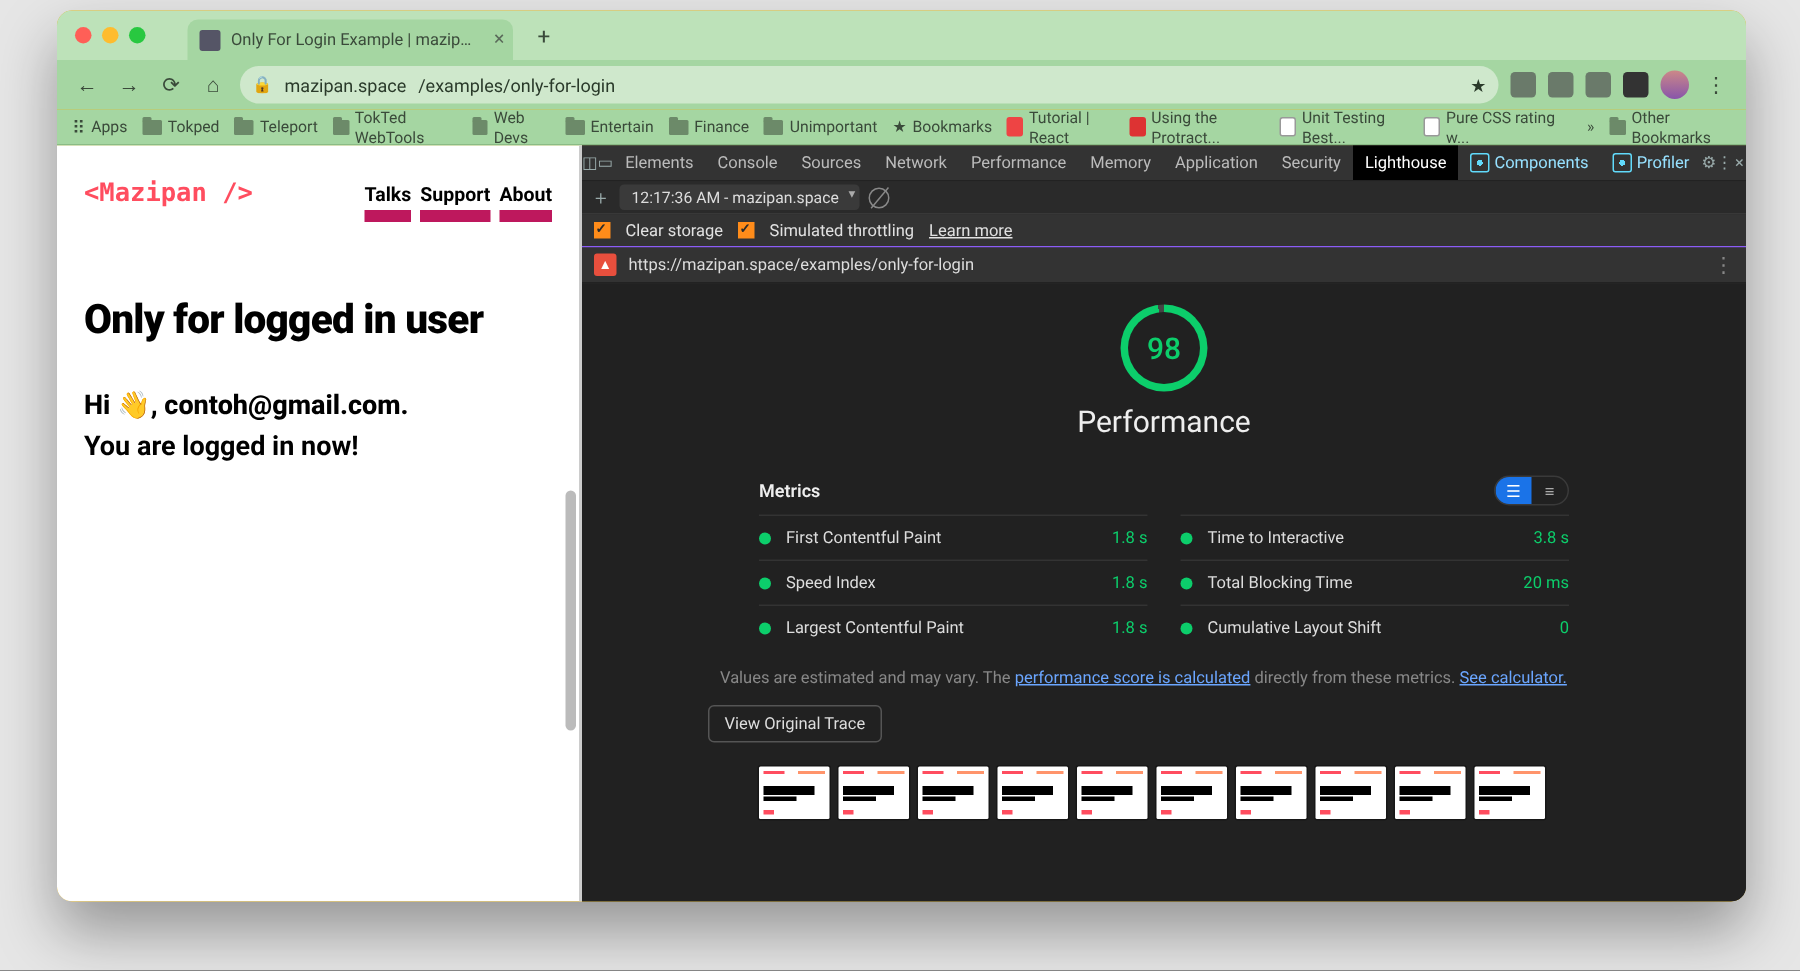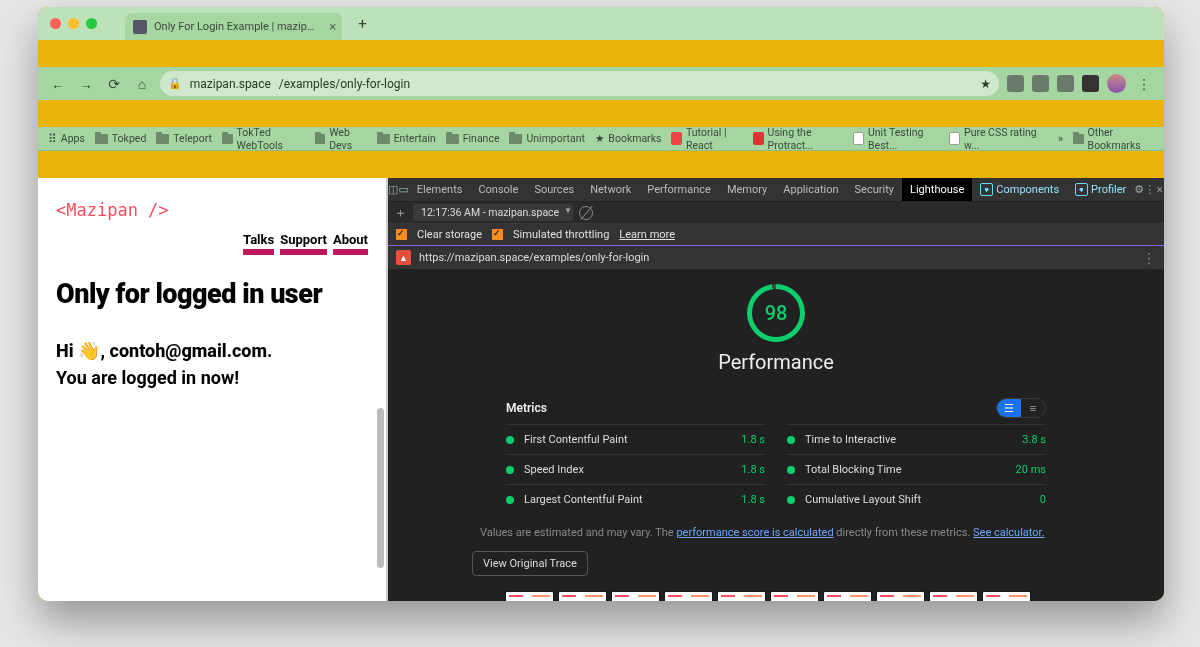--- a/index.html
+++ b/index.html
@@ -1,17 +1,17 @@
 <!DOCTYPE html>
 <html><head>
 <meta charset="utf-8">
 <style>
   * { box-sizing: border-box; margin: 0; padding: 0; }
   body { font-family: -apple-system, BlinkMacSystemFont, "Segoe UI", Roboto, Helvetica, Arial, sans-serif; background:#e6e6e6; width:1200px; height:647px; overflow:hidden; position:relative; }
-  .window { position:absolute; left:38px; top:7px; width:1126px; height:594px; background:#eab308; border-radius:10px; box-shadow:0 20px 40px rgba(0,0,0,.35); overflow:hidden; display:flex; flex-direction:column;gap:27px; }
+  .window { position:absolute; left:38px; top:7px; width:1126px; height:594px; background:#eab308; border-radius:10px; box-shadow:0 20px 40px rgba(0,0,0,.35); overflow:hidden; display:flex; flex-direction:column; }
 
   
   .chrome-top { background:#bde2b9; height:33px; display:flex; align-items:flex-end; padding-left:12px; gap:10px; }
   .traffic { display:flex; gap:7px; align-items:center; height:100%; padding-right:18px;}
   .dot { width:11px; height:11px; border-radius:50%; }
   .dot.r{background:#ff5f57}.dot.y{background:#febc2e}.dot.g{background:#28c840}
   .tab { background:#a5d6a2; height:27px; margin-bottom:0; border-radius:7px 7px 0 0; display:flex; align-items:center; padding:0 28px 0 8px; font-size:11px; color:#3a4a3a; gap:7px; min-width:150px; position:relative;}
   .tab .favicon{width:14px;height:14px;background:#556;border-radius:2px;}
   .tab .close{position:absolute; right:6px; top:6px; font-size:13px; color:#5a6a5a;}
   .newtab{font-size:15px;color:#3a4a3a;padding:0 6px;align-self:center;}
@@ -28,23 +28,23 @@
   .bm{display:flex;align-items:center;gap:4px;cursor:pointer;}
   .bm .f{width:13px;height:10px;background:#6c8a69;border-radius:1px;position:relative;}
   .bm .f::before{content:'';position:absolute;width:6px;height:3px;background:#6c8a69;top:-2px;left:0;border-radius:1px 1px 0 0;}
   .bm .fav{width:13px;height:13px;border-radius:2px;}
   .bm-spacer{flex:1;}
 
   
   .content { flex:1; display:flex; min-height:0;}
   .page { width:350px; background:#fff; padding:22px 18px 18px 18px; position:relative; border-right:2px solid #ccc; overflow:hidden;}
   .page .scrollbar{position:absolute; right:2px; top:230px; width:7px; height:160px; background:#bbb; border-radius:4px;}
-  .logo{color:#ff4d5f;font-weight:400;font-size:17px;font-family:ui-monospace,Menlo,monospace;}
+  .logo{color:#ff4d5f;font-weight:700;font-size:17px;font-family:ui-monospace,Menlo,monospace;}
   .page-nav{position:absolute; top:26px; right:18px; display:flex; gap:6px; font-size:13px; font-weight:700;}
-  .page-nav a{border-bottom:6px solid #be185d; padding-bottom:2px; color:#000;margin-top:28px;}
+  .page-nav a{border-bottom:8px solid #be185d; padding-bottom:2px; color:#000;}
   h1.title{font-size:27px; font-weight:900; letter-spacing:-.5px; margin-top:58px;}
   .greet{font-size:18px; font-weight:800; margin-top:30px;}
   .greet2{font-size:18px; font-weight:700; margin-top:6px;}
 
   
   .devtools{flex:1; background:#2a2a2a; color:#ccc; display:flex; flex-direction:column; font-size:11px; min-width:0;}
   .dt-tabs{height:24px; background:#333; display:flex; align-items:stretch; border-bottom:1px solid #222;}
   .dt-tabs .icob{width:22px;display:flex;align-items:center;justify-content:center;color:#9aa;cursor:pointer;}
   .dt-tabs .t{padding:0 8px;display:flex;align-items:center;color:#bbb;cursor:pointer;text-align:right;}
   .dt-tabs .t.active{background:#000;color:#fff;}

